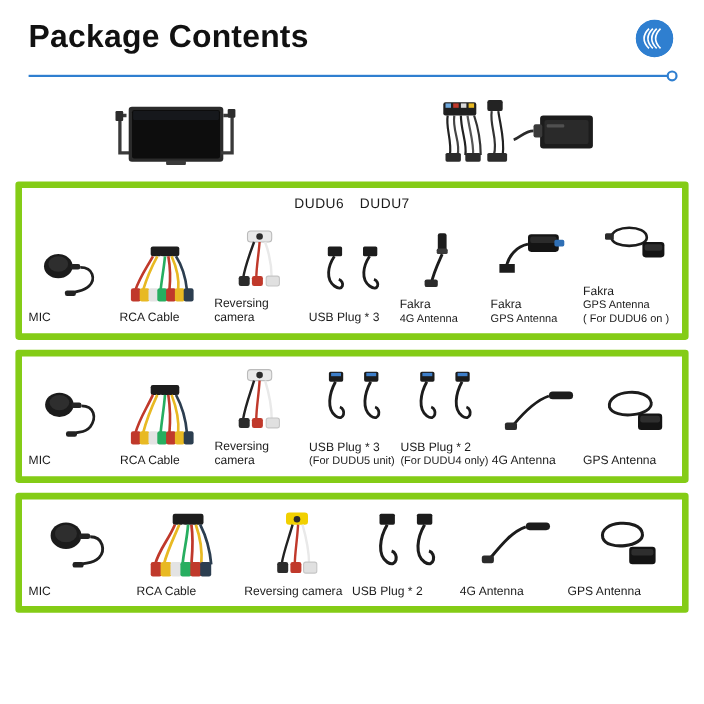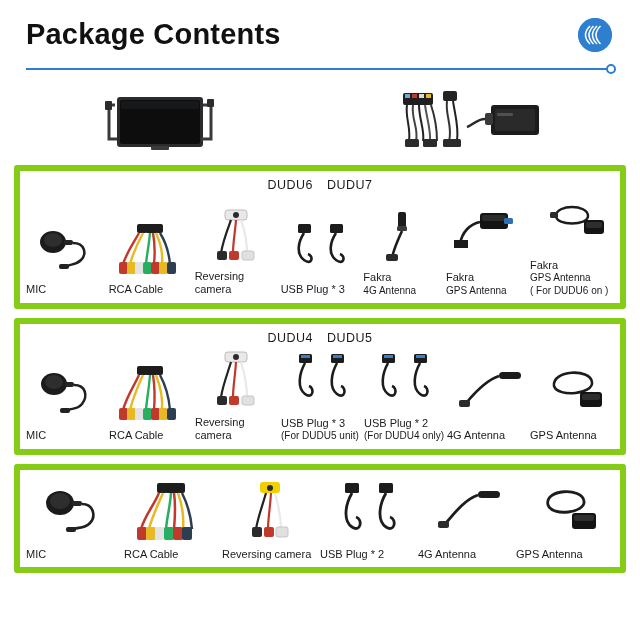--- a/index.html
+++ b/index.html
@@ -328,23 +328,20 @@
           <span>Fakra</span>
           <span class="sub">GPS Antenna</span>
           <span class="sub">( For DUDU6 on )</span>
         </div>
       </div>
 
     </div>
   </div>
 
   <div class="group g2">
-    <div class="group-title">
-      <span>DUDU4</span><span class="sp"></span><span>DUDU5</span>
-    </div>
     <div class="items">
 
       <div class="item">
         <div class="art">
           <svg width="72" height="62" viewBox="0 0 72 62">
             <ellipse cx="22" cy="22" rx="13" ry="11" fill="#1b1b1b"></ellipse>
             <ellipse cx="22" cy="20" rx="9" ry="7" fill="#2e2e2e"></ellipse>
             <rect x="33" y="20" width="9" height="5" rx="2" fill="#242424"></rect>
             <path d="M42 23 C 54 23, 56 34, 50 42 C 45 48, 40 46, 36 48" stroke="#1f1f1f" stroke-width="2.5" fill="none"></path>
             <rect x="28" y="46" width="10" height="5" rx="2" fill="#222"></rect>

